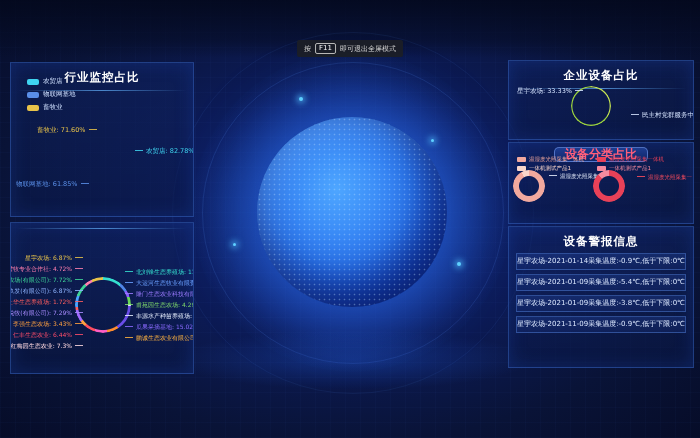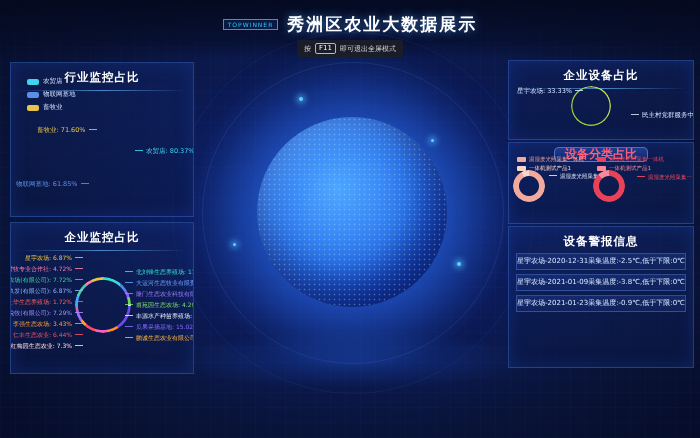--- a/index.html
+++ b/index.html
@@ -104,24 +104,20 @@
     </div>
     <div class="floor"></div>
     <div class="spark" style="left:299px;top:97px;width:4px;height:4px;"></div>
     <div class="spark" style="left:431px;top:139px;width:3px;height:3px;"></div>
     <div class="spark" style="left:233px;top:243px;width:3px;height:3px;"></div>
     <div class="spark" style="left:457px;top:262px;width:4px;height:4px;"></div>
   </div>
 
   <div class="hdr-band"></div>
 
-  <div class="title-row">
-    <span class="logo">TOPWINNER</span>
-    <h1>秀洲区农业大数据展示</h1>
-  </div>
   <div class="hint">
     <span>按</span>
     <span class="key">F11</span>
     <span>即可退出全屏模式</span>
   </div>
 
   <section class="panel" id="p1">
     <span class="corner c-tl"></span>
       <span class="corner c-tr"></span>
       <span class="corner c-bl"></span>
@@ -137,30 +133,29 @@
           <span class="sw" style="background: rgb(90, 143, 232);"></span>
           <span class="tx">物联网基地</span>
         </div>
       <div class="lg-row">
           <span class="sw" style="background: rgb(232, 195, 74);"></span>
           <span class="tx">畜牧业</span>
         </div>
     </div>
     <div class="donut" style="left: 61px; top: 73px; width: 62px; height: 62px; --hole: 73%; background: conic-gradient(rgb(63, 212, 240) 0deg, rgb(63, 212, 240) 131.44deg, rgb(90, 143, 232) 131.44deg, rgb(90, 143, 232) 354.1deg, rgb(232, 195, 74) 354.1deg, rgb(232, 195, 74) 360deg);"></div>
     <div class="clabel dash-r" style="left: 26px; top: 63px; color: rgb(232, 195, 74);">畜牧业: 71.60%</div>
-    <div class="clabel dash-l" style="left: 124px; top: 84px; color: rgb(63, 212, 240);">农贸店: 80.37%</div>
+    <div class="clabel dash-l" style="left: 124px; top: 84px; color: rgb(63, 212, 240);">农贸店: 82.78%</div>
     <div class="clabel dash-r" style="left: 5px; top: 117px; color: rgb(90, 143, 232);">物联网基地: 61.85%</div>
   </section>
 
   <section class="panel" id="p2">
     <span class="corner c-tl"></span>
       <span class="corner c-tr"></span>
       <span class="corner c-bl"></span>
       <span class="corner c-br"></span>
-    <h2>企业监控占比</h2>
     <div class="t-line"></div>
     <div class="donut" style="left: 64px; top: 54px; width: 56px; height: 56px; --hole: 62%; background: conic-gradient(rgb(53, 224, 208) 0deg, rgb(53, 224, 208) 40.3deg, rgb(79, 134, 232) 40.3deg, rgb(79, 134, 232) 58.35deg, rgb(138, 92, 255) 58.35deg, rgb(138, 92, 255) 72.79deg, rgb(107, 217, 90) 72.79deg, rgb(107, 217, 90) 88.28deg, rgb(220, 232, 255) 88.28deg, rgb(220, 232, 255) 91.9deg, rgb(106, 77, 232) 91.9deg, rgb(106, 77, 232) 146.13deg, rgb(255, 140, 46) 146.13deg, rgb(255, 140, 46) 170.94deg, rgb(255, 94, 196) 170.94deg, rgb(255, 94, 196) 197.3deg, rgb(255, 77, 94) 197.3deg, rgb(255, 77, 94) 220.55deg, rgb(255, 160, 64) 220.55deg, rgb(255, 160, 64) 232.93deg, rgb(160, 106, 255) 232.93deg, rgb(160, 106, 255) 259.26deg, rgb(255, 94, 94) 259.26deg, rgb(255, 94, 94) 265.47deg, rgb(74, 163, 255) 265.47deg, rgb(74, 163, 255) 290.27deg, rgb(62, 213, 152) 290.27deg, rgb(62, 213, 152) 318.15deg, rgb(255, 127, 174) 318.15deg, rgb(255, 127, 174) 335.19deg, rgb(232, 195, 74) 335.19deg, rgb(232, 195, 74) 360deg);"></div>
     <div class="lp dash-r" style="top: 31px; color: rgb(232, 195, 74);">星宇农场: 6.87%</div>
     <div class="lp dash-r" style="top: 42px; color: rgb(255, 127, 174);">和超雪牧专业合作社: 4.72%</div>
     <div class="lp dash-r" style="top: 53px; color: rgb(62, 213, 152);">家福农场(有限公司): 7.72%</div>
     <div class="lp dash-r" style="top: 64px; color: rgb(143, 181, 255);">润玖发(有限公司): 6.87%</div>
     <div class="lp dash-r" style="top: 75px; color: rgb(255, 94, 94);">上华生态养殖场: 1.72%</div>
     <div class="lp dash-r" style="top: 86px; color: rgb(169, 140, 255);">中悦牧(有限公司): 7.29%</div>
     <div class="lp dash-r" style="top: 97px; color: rgb(255, 160, 64);">李强生态农场: 3.43%</div>
     <div class="lp dash-r" style="top: 108px; color: rgb(255, 77, 106);">仁丰生态农业: 6.44%</div>
@@ -214,18 +209,19 @@
     <div class="co dash-l" style="left: 128px; top: 31px; color: rgb(255, 77, 94);">温湿度光照采集一</div>
   </section>
 
   <section class="panel" id="p5">
     <span class="corner c-tl"></span>
       <span class="corner c-tr"></span>
       <span class="corner c-bl"></span>
       <span class="corner c-br"></span>
     <h2>设备警报信息</h2>
     <div class="arows">
-      <div class="arow">星宇农场-2020-12-31采集温度:-2.5℃,低于下限:0℃</div>
+      <div class="arow">星宇农场-2021-01-14采集温度:-0.9℃,低于下限:0℃</div>
+      <div class="arow">星宇农场-2021-01-09采集温度:-5.4℃,低于下限:0℃</div>
       <div class="arow">星宇农场-2021-01-09采集温度:-3.8℃,低于下限:0℃</div>
-      <div class="arow">星宇农场-2021-01-23采集温度:-0.9℃,低于下限:0℃</div>
+      <div class="arow">星宇农场-2021-11-09采集温度:-0.9℃,低于下限:0℃</div>
     </div>
   </section>
 </div>
 
 </body></html>

